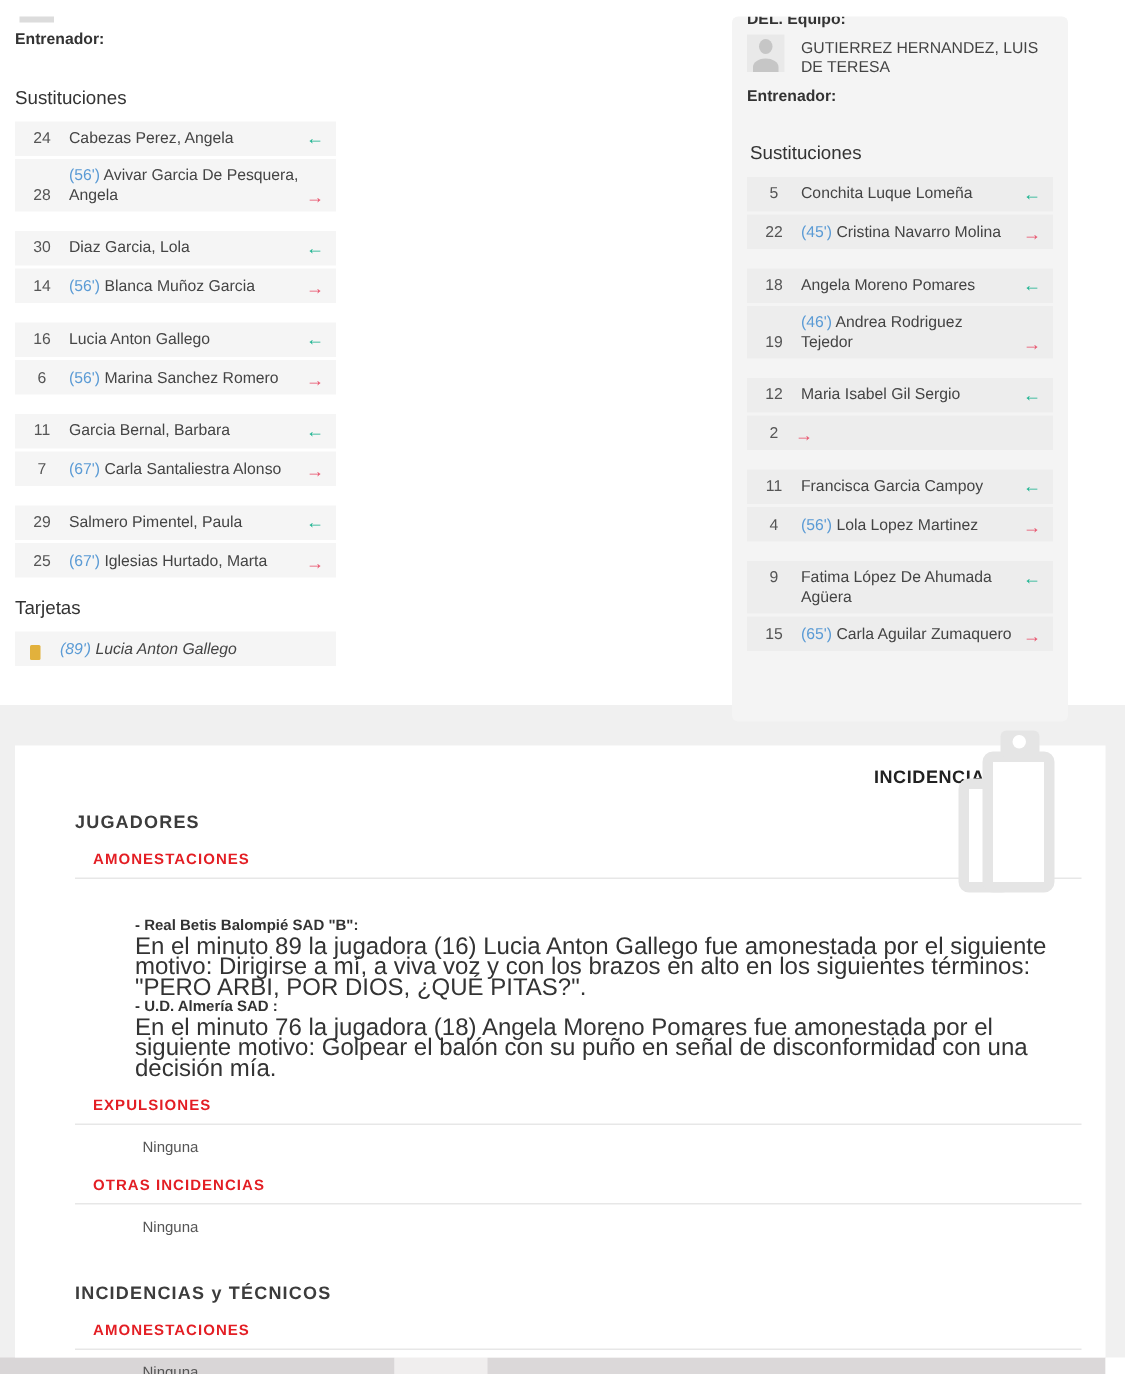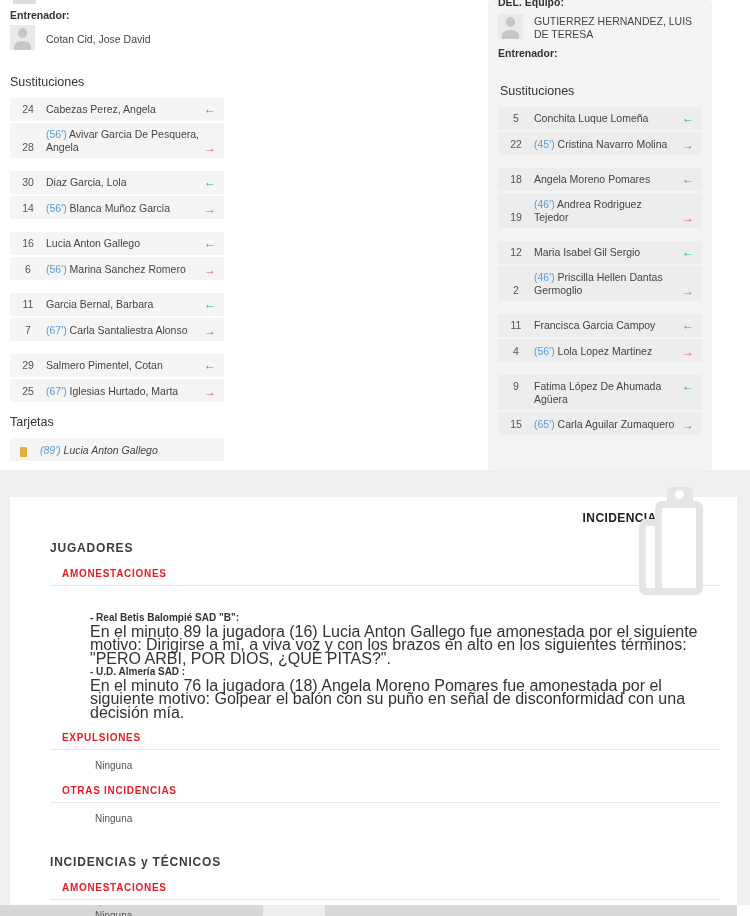--- a/index.html
+++ b/index.html
@@ -4,30 +4,30 @@
 <style>
   * { box-sizing: border-box; }
   html,body { margin:0; padding:0; }
   body {
     width:750px; height:916px; overflow:hidden; background:#ffffff;
     font-family:"Liberation Sans", sans-serif; color:#444;
   }
 
   
   .top-section { position:relative; height:470px; background:#fff; }
-  .team-panel { position:absolute; top:0; }
+  .team-panel { position:absolute; top:11px; }
   .home-panel { left:10px; width:214px; }
   .away-panel { left:488px; width:224px; height:470px; background:#f4f4f4;
                 border-radius:4px; padding:0 10px; overflow:hidden; }
 
   .avatar-sliver { width:23px; height:4px; background:#dcdcdc; margin-left:3px; }
   .staff-label { font-size:10.5px; font-weight:bold; color:#333; margin-top:5px; line-height:13px; }
   .clip-label { height:9px; overflow:hidden; }
   .clip-label .staff-label { margin-top:-4px; }
-  .person-row { display:flex; align-items:center; margin-top:3px; }
+  .person-row { display:flex; align-items:flex-start; margin-top:3px; }
   .avatar { width:25px; height:25px; background:#e9e9e9; position:relative; overflow:hidden; flex:0 0 25px; }
   .avatar::before { content:""; position:absolute; top:3px; left:8px; width:9px; height:10px;
                     border-radius:50%; background:#c6c6c6; }
   .avatar::after  { content:""; position:absolute; bottom:-2px; left:4px; width:17px; height:11px;
                     border-radius:50% 50% 0 0; background:#c6c6c6; }
   .person-name { font-size:10.5px; color:#444; margin-left:11px; margin-top:3px; line-height:13px; }
 
   .section-title { font-size:12.5px; font-weight:400; color:#333; margin:0 0 9px 0; }
   .home-panel .subs-title { margin-top:25px; }
   .away-panel .subs-title { margin-top:24px; margin-left:2px; }
@@ -91,24 +91,20 @@
 </head>
 <body>
 
 <div>
 
   <section class="top-section">
 
     <div class="team-panel home-panel">
       <div class="avatar-sliver"></div>
       <div class="staff-label">Entrenador:</div>
-      <div class="person-row">
-        <div class="avatar"></div>
-        <div class="person-name">Cotan Cid, Jose David</div>
-      </div>
 
       <h3 class="section-title subs-title">Sustituciones</h3>
       <div id="home-subs">
   <div class="sub-pair">
     <div class="sub-row in">
       <span class="num">24</span>
       <span class="pname">Cabezas Perez, Angela</span>
       <span class="arrow in">←</span>
     </div>
     <div class="sub-row out">
@@ -153,21 +149,21 @@
     <div class="sub-row out">
       <span class="num">7</span>
       <span class="pname"><span class="minute">(67')</span> <span>Carla Santaliestra Alonso</span></span>
       <span class="arrow out">→</span>
     </div>
   </div>
 
   <div class="sub-pair">
     <div class="sub-row in">
       <span class="num">29</span>
-      <span class="pname">Salmero Pimentel, Cotan</span>
+      <span class="pname">Salmero Pimentel, Paula</span>
       <span class="arrow in">←</span>
     </div>
     <div class="sub-row out">
       <span class="num">25</span>
       <span class="pname"><span class="minute">(67')</span> <span>Iglesias Hurtado, Marta</span></span>
       <span class="arrow out">→</span>
     </div>
   </div>
 </div>
 
@@ -219,21 +215,20 @@
   </div>
 
   <div class="sub-pair">
     <div class="sub-row in">
       <span class="num">12</span>
       <span class="pname">Maria Isabel Gil Sergio</span>
       <span class="arrow in">←</span>
     </div>
     <div class="sub-row out">
       <span class="num">2</span>
-      <span class="pname"><span class="minute">(46')</span> <span>Priscilla Hellen Dantas Germoglio</span></span>
       <span class="arrow out">→</span>
     </div>
   </div>
 
   <div class="sub-pair">
     <div class="sub-row in">
       <span class="num">11</span>
       <span class="pname">Francisca Garcia Campoy</span>
       <span class="arrow in">←</span>
     </div>

